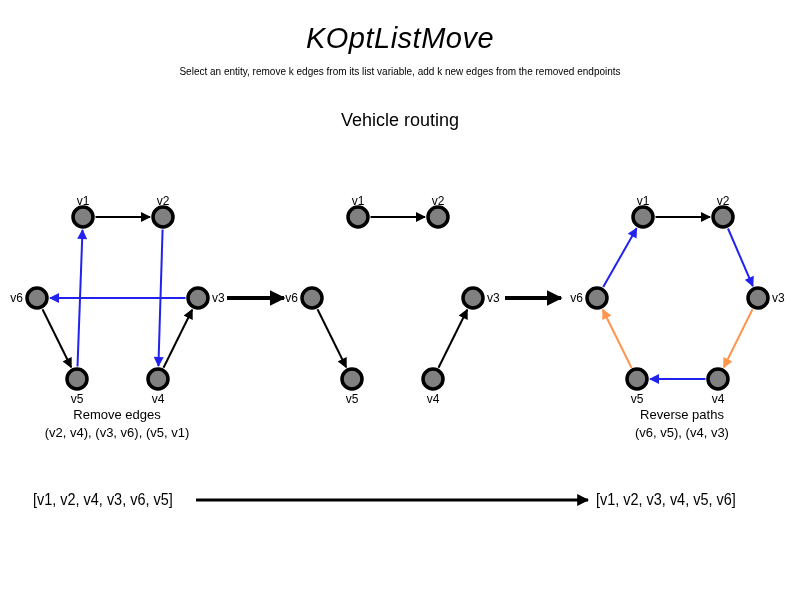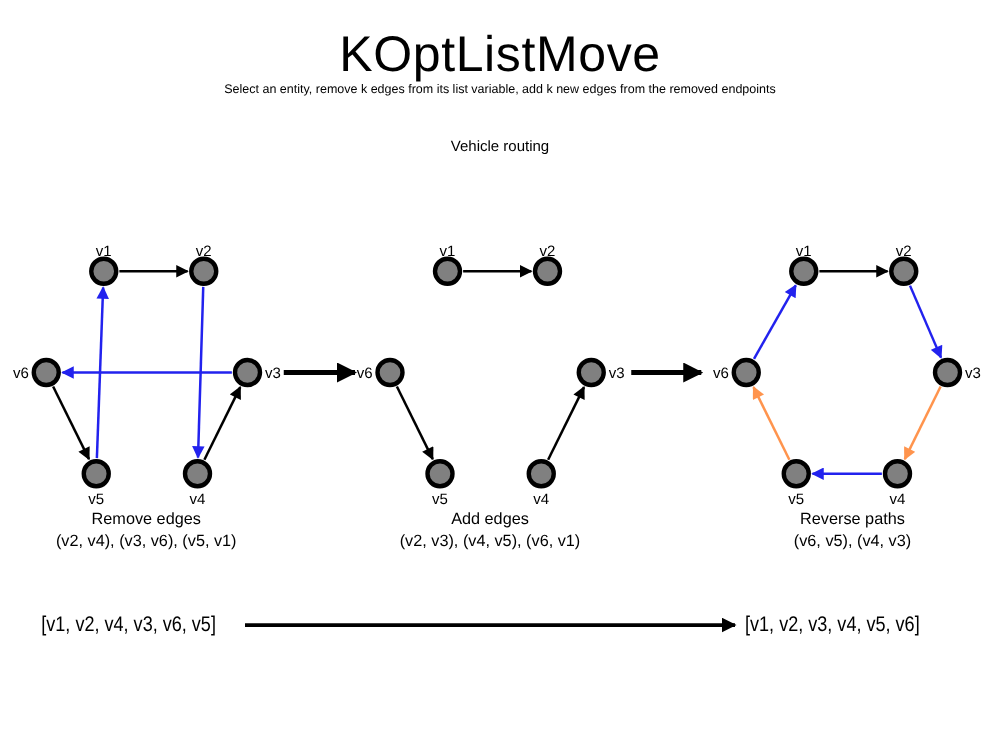--- a/index.html
+++ b/index.html
@@ -7,30 +7,30 @@
     width: 800px; height: 600px;
     background: #ffffff;
     font-family: "Liberation Sans", sans-serif;
     color: #000;
     overflow: hidden;
   }
   .stage { position: relative; width: 800px; height: 600px; background: #fff; }
 
   .title {
     position: absolute; top: 22px; left: 0; width: 800px;
-    text-align: center; font-size: 40px; font-weight: 400;
-    letter-spacing: 0.5px; white-space: nowrap;
+    text-align: center; font-size: 29px; font-weight: 400;
+    letter-spacing: 0.5px; white-space: nowrap; font-style: italic;
   }
   .subtitle {
     position: absolute; top: 66px; left: 0; width: 800px;
     text-align: center; font-size: 10px; white-space: nowrap;
   }
   .domain-label {
     position: absolute; top: 110px; left: 0; width: 800px;
-    text-align: center; font-size: 12px;
+    text-align: center; font-size: 18px;
   }
 
   svg.diagram { position: absolute; top: 0; left: 0; }
   svg text { font-family: "Liberation Sans", sans-serif; }
   svg .node { fill: var(--node-fill, #808080); stroke: var(--node-stroke, #000); stroke-width: 3.5; }
   svg .node-label { font-size: 12px; fill: #000; }
   svg .edge { stroke-width: 2; fill: none; }
   svg .connector { stroke: #000; stroke-width: 4; }
   svg .transform-arrow { stroke: #000; stroke-width: 3; }
 
@@ -134,24 +134,20 @@
 
     <line class="connector" x1="227" y1="298" x2="284" y2="298" marker-end="url(#arw-big)"></line>
     <line class="connector" x1="505" y1="298" x2="561" y2="298" marker-end="url(#arw-big)"></line>
     <line class="transform-arrow" x1="196" y1="500" x2="588" y2="500" marker-end="url(#arw-big)"></line>
   </svg>
 
   <div class="caption caption-remove">
     <div>Remove edges</div>
     <div>(v2, v4), (v3, v6), (v5, v1)</div>
   </div>
-  <div class="caption caption-add">
-    <div>Add edges</div>
-    <div>(v2, v3), (v4, v5), (v6, v1)</div>
-  </div>
   <div class="caption caption-rev">
     <div>Reverse paths</div>
     <div>(v6, v5), (v4, v3)</div>
   </div>
 
   <div class="list-text list-before">[v1, v2, v4, v3, v6, v5]</div>
   <div class="list-text list-after">[v1, v2, v3, v4, v5, v6]</div>
 
 </div>
 

